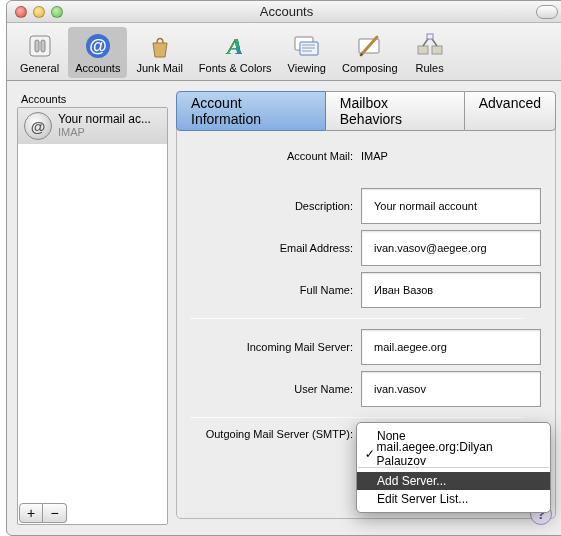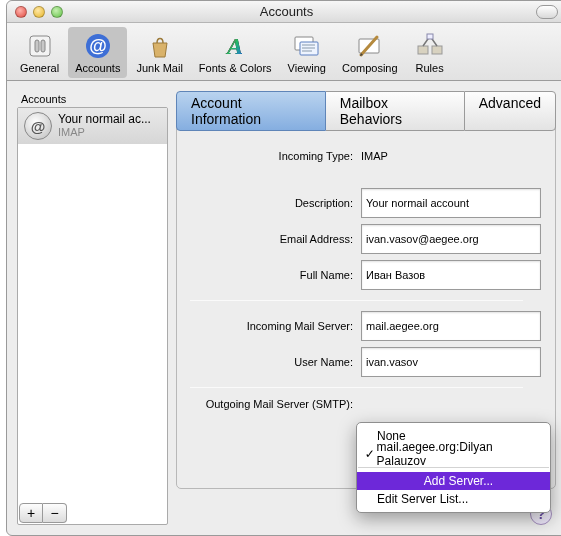--- a/index.html
+++ b/index.html
@@ -66,37 +66,37 @@
   .tabs{display:flex; justify-content:center; position:relative; z-index:2;}
   .tab{padding:3px 14px; font-size:14px; background:linear-gradient(#fdfdfd,#e3e3e3); border:1px solid #9a9a9a;}
   .tab:first-child{border-radius:4px 0 0 4px;}
   .tab:nth-child(2){border-left:none;border-right:none;}
   .tab:last-child{border-radius:0 4px 4px 0;text-align:center;}
   .tab.active{background:linear-gradient(#b9d3ef,#85aee0);border-color:#5f85b8;color:#000;}
   .panelbox{border:1px solid #b8b8b8; border-radius:5px; background:#ededed; margin-top:-10px; padding:22px 14px 72px 14px;}
   .formrow{display:flex; align-items:center; margin:6px 0;}
   .formrow label{flex:0 0 170px; text-align:right; padding-right:8px; font-size:11px;}
   .formrow .val{flex:1;}
-  .txtinput{width:180px;height:30px;padding:1px 4px;border:1px solid #9a9a9a;background:#fff;font-size:11px;font-family:inherit;box-shadow:inset 0 1px 2px rgba(0,0,0,.12);}
+  .txtinput{width:180px;height:36px;padding:1px 12px;border:1px solid #9a9a9a;background:#fff;font-size:11px;font-family:inherit;box-shadow:inset 0 1px 2px rgba(0,0,0,.12);}
   .sep{height:1px;background:#bebebe;margin:10px 18px 10px -1px;border-bottom:1px solid #fafafa;}
   .dropdown-popup{
     position:absolute;
     left:349px; top:341px;
     width:195px;
     background:#fff;
     border:1px solid #8f8f8f;
     border-radius:5px;
     box-shadow:0 6px 18px rgba(0,0,0,.35);
     padding:4px 0;
     z-index:20;
   }
   .ddrow{display:flex;align-items:center;padding:1px 10px 1px 6px;font-size:12px;height:18px;}
   .ddcheck{width:14px;text-align:center;}
   .ddsep{height:1px;background:#d3d3d3;margin:4px 1px;}
-  .ddrow.hl{background:#6d28d9;color:#fff;justify-content:center;}
+  .ddrow.hl{background:#404040;color:#fff;}
   .helpbtn{position:absolute;right:14px;bottom:10px;width:22px;height:22px;border-radius:50%;border:1px solid #a58fbf;background:radial-gradient(circle at 40% 30%,#fff,#e7defa);display:flex;align-items:center;justify-content:center;color:#6b4ea8;font-weight:bold;font-size:14px;}
   svg{display:block;}
 </style>
 </head>
 <body>
 
 <div class="window">
 
   <div class="titlebar">
     <div class="traffic">
@@ -205,21 +205,21 @@
 
     <div class="mainpanel">
       <div class="tabs">
         <div class="tab active">Account Information</div>
         <div class="tab">Mailbox Behaviors</div>
         <div class="tab">Advanced</div>
       </div>
       <div class="panelbox">
 
         <div class="formrow">
-          <label>Incoming Type:</label>
+          <label>Account Mail:</label>
           <div class="val">IMAP</div>
         </div>
 
         <div style="height:14px"></div>
 
         <div class="formrow">
           <label>Description:</label>
           <div class="val"><input class="txtinput" value="Your normail account" style=""></div>
         </div>
         <div class="formrow">

